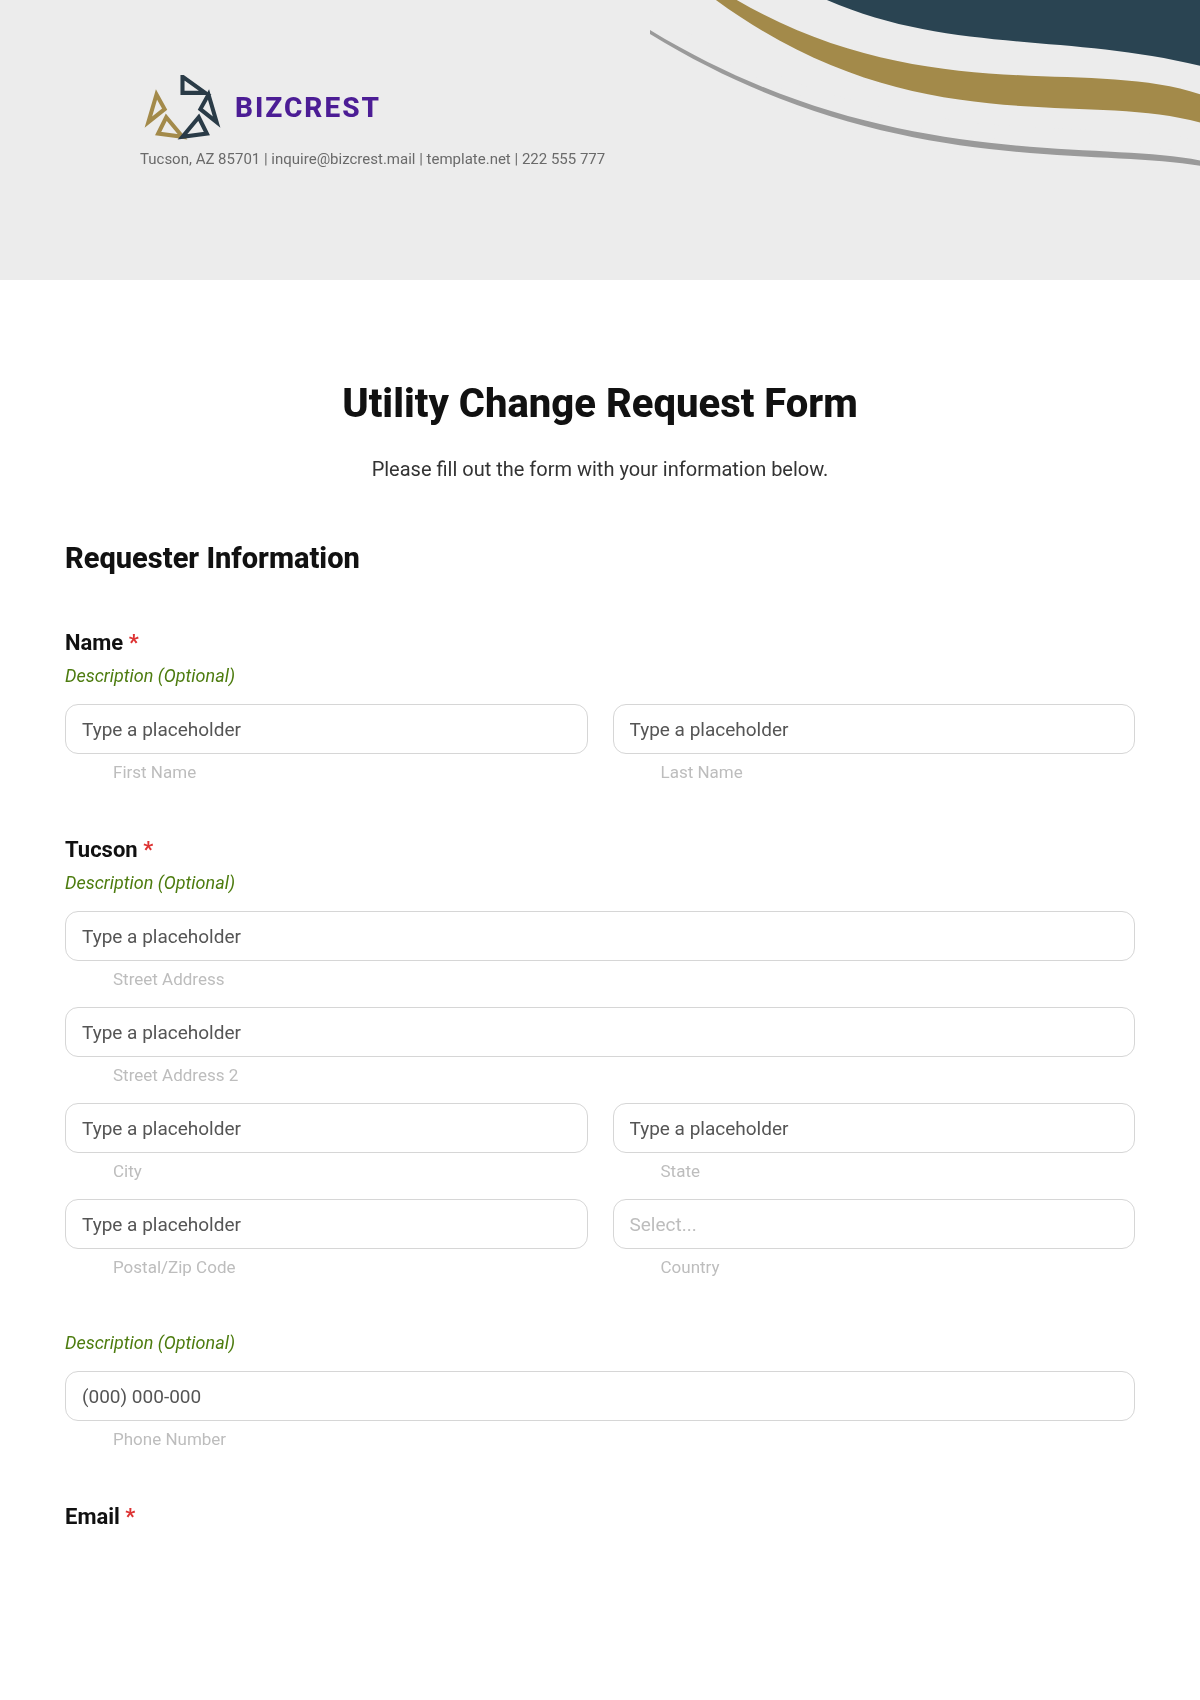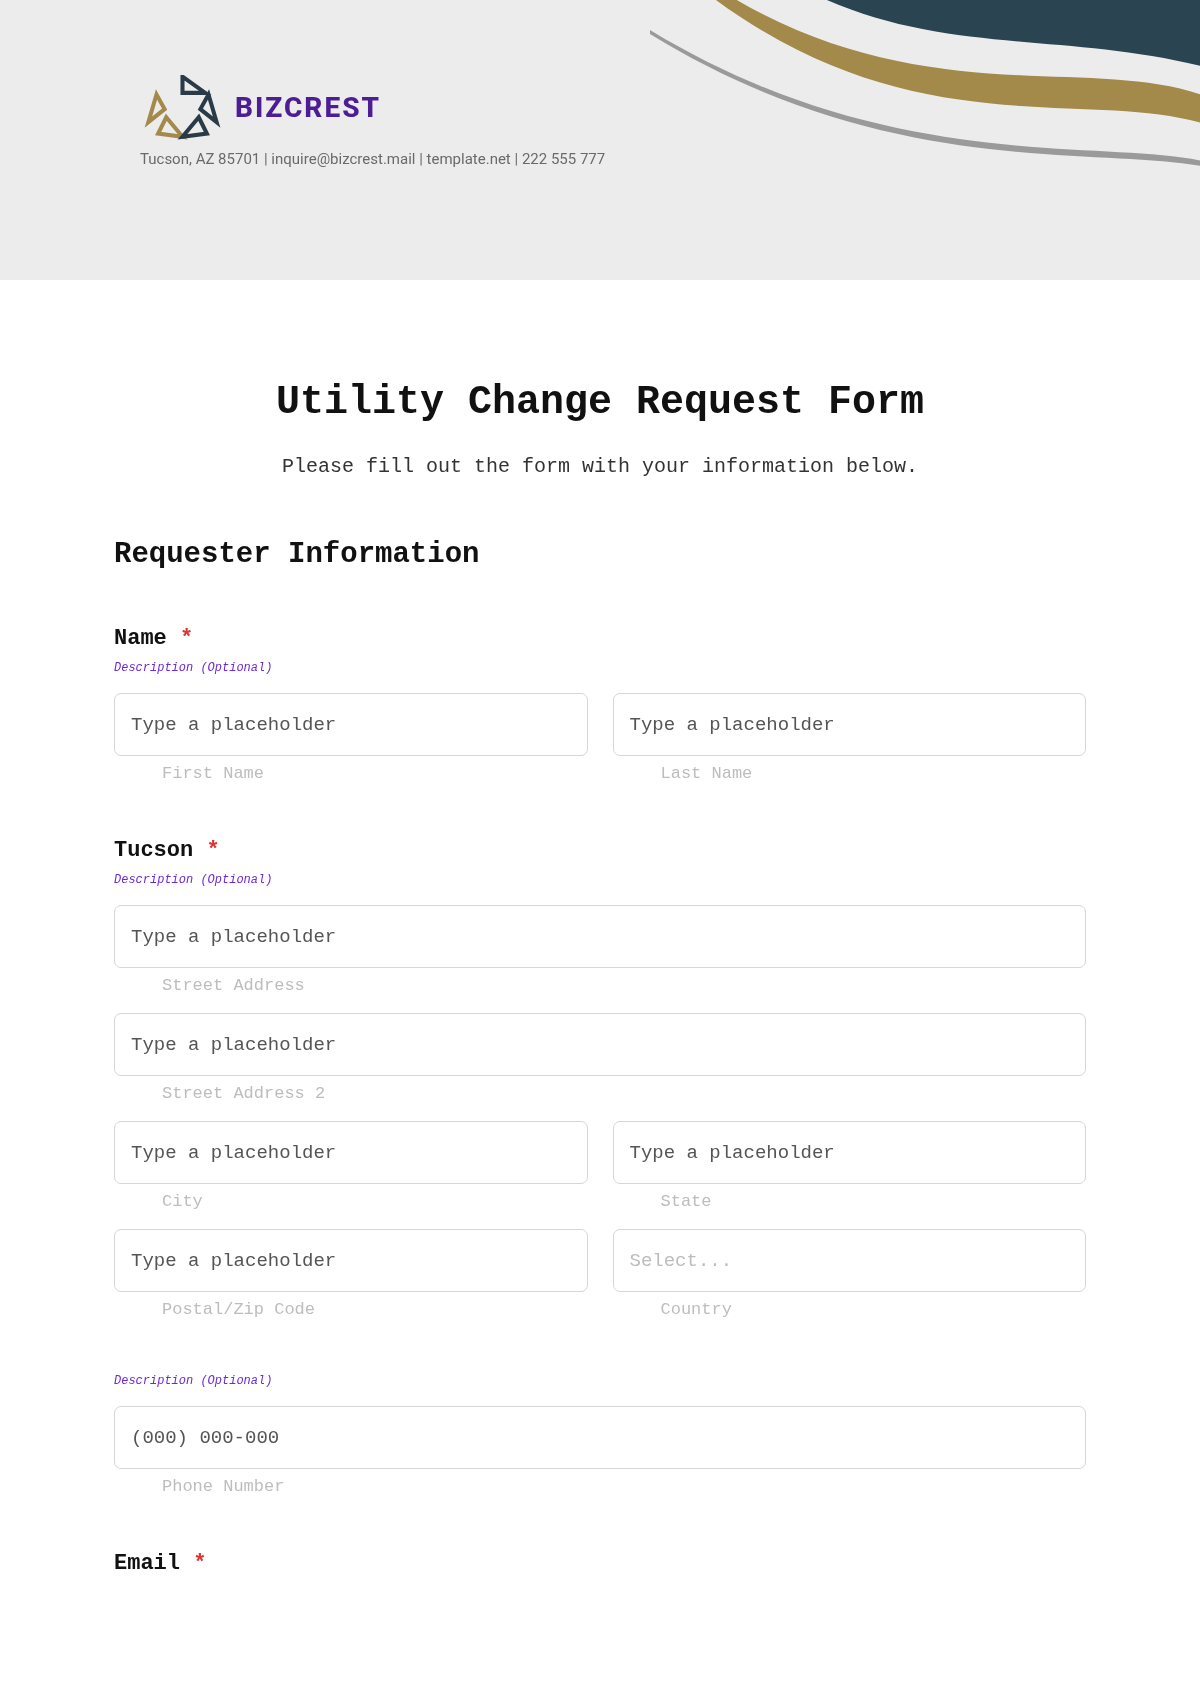--- a/index.html
+++ b/index.html
@@ -36,22 +36,21 @@
       margin-top: 10px;
     }
     .swoosh-wrap {
       position: absolute;
       top: -30px;
       right: -50px;
       width: 680px;
       height: 260px;
     }
     .content {
-      padding: 100px 114px 60px;
-      font-family: Liberation Mono, monospace;
+      padding: 100px 65px 60px;
     }
     .page-title {
       font-size: 40px;
       font-weight: 800;
       text-align: center;
       color: #111;
     }
     .page-sub {
       text-align: center;
       font-size: 20px;
@@ -67,36 +66,36 @@
     .field-block {
       margin-top: 55px;
     }
     .field-label {
       font-size: 22px;
       font-weight: 700;
       color: #111;
     }
     .req { color: #d33; }
     .field-desc {
-      font-size: 12px;
+      font-size: 18px;
       font-style: italic;
-      color: #6d28d9;
+      color: #4d7c0f;
       margin-top: 10px;
     }
     .row {
       display: flex;
       gap: 25px;
       margin-top: 18px;
     }
     .col { flex: 1; }
     .text-input, .select-input {
       width: 100%;
-      height: 63px;
+      height: 50px;
       border: 1px solid #d6d6d6;
-      border-radius: 7px;
+      border-radius: 13px;
       padding: 0 16px;
       font-size: 19px;
       color: #333;
       background: #fff;
       font-family: inherit;
     }
     .text-input::placeholder { color: #555; }
     .select-input {
       appearance: none;
       -webkit-appearance: none;

